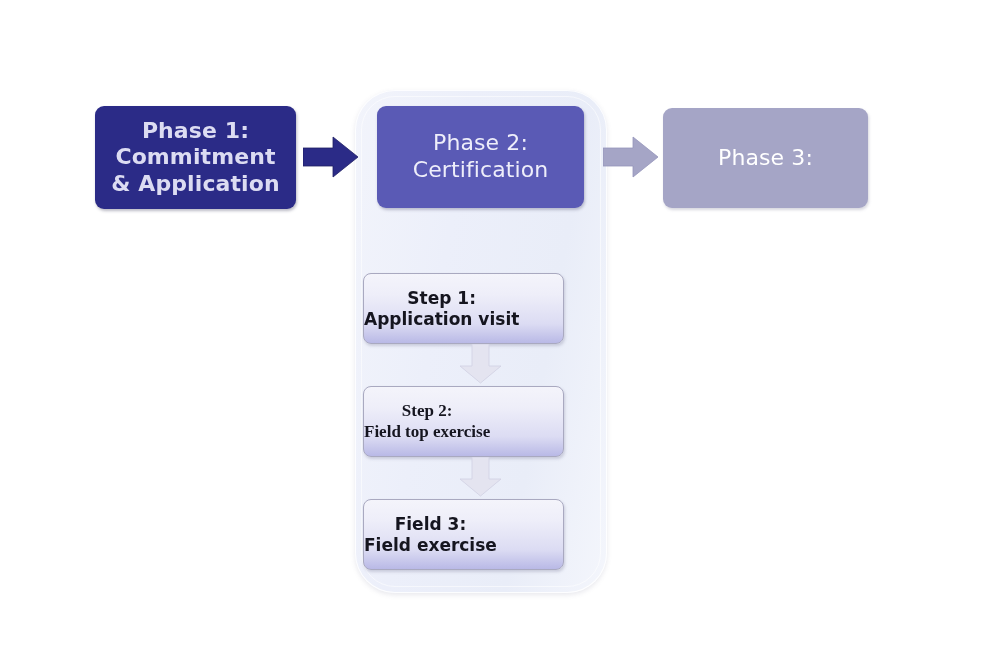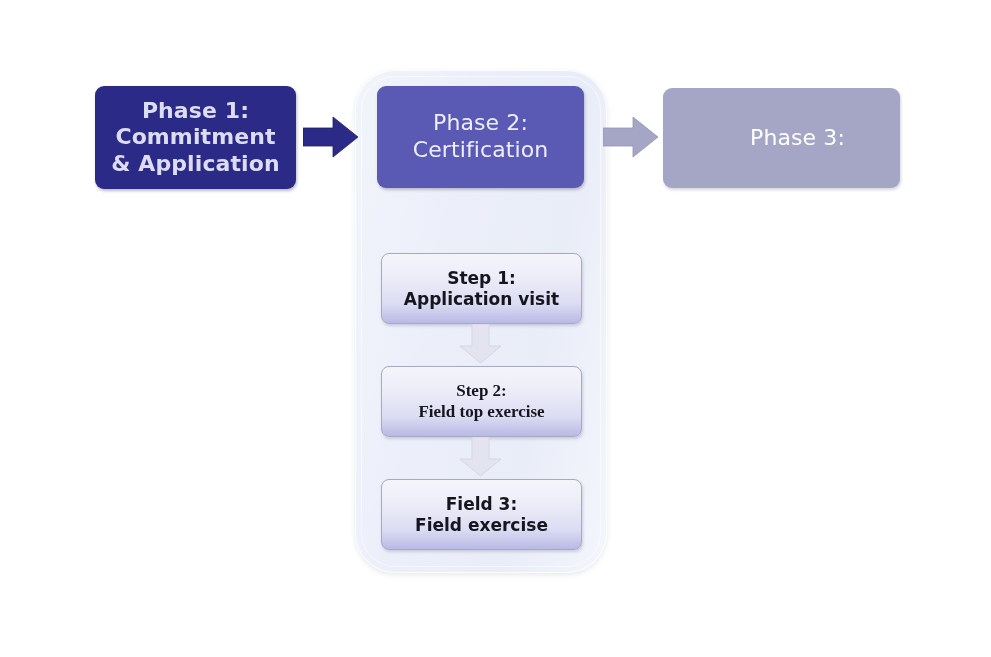--- a/index.html
+++ b/index.html
@@ -12,20 +12,21 @@
     height: 657px;
     position: relative;
     overflow: hidden;
     font-family: "DejaVu Sans", "Liberation Sans", sans-serif;
   }
 
   #canvas {
     position: absolute;
     inset: 0;
     background: #ffffff;
+    margin-top: 20px;
   }
 
   
   .phase2-container {
     position: absolute;
     left: 355px;
     top: 70px;
     width: 252px;
     height: 503px;
     border-radius: 40px;
@@ -85,48 +86,46 @@
   #phase3-box {
     left: 663px;
     top: 88px;
     width: 205px;
     height: 100px;
     background: #a5a5c6;
     color: #ffffff;
     font-size: 22px;
     font-weight: 500;
     box-shadow: 1px 2px 3px rgba(110,110,140,0.28);
-    padding-left: 32px;
   }
 
   
   .h-arrow {
     position: absolute;
     width: 56px;
     height: 48px;
   }
   #arrow-p1-p2 { left: 303px; top: 113px; }
   #arrow-p2-p3 { left: 603px; top: 113px; }
 
   
   .step-box {
     position: absolute;
-    left: 381px;
+    left: 363px;
     width: 199px;
     height: 69px;
     border-radius: 8px;
     border: 1px solid #a9a9c0;
     background: linear-gradient(to bottom, #f4f4fb 0%, #eeeef9 30%, #dcdcf3 72%, #b9b9e6 100%);
     color: #15151f;
     font-size: 17px;
     font-weight: 700;
     line-height: 1.22;
     display: flex;
     align-items: center;
-    justify-content: center;
     text-align: center;
     box-shadow: 1px 2px 3px rgba(120,120,150,0.30);
   }
   #step1-box { top: 253px; }
   #step2-box { top: 366px; font-family: Liberation Serif, serif; }
   #step3-box { top: 479px; }
 
   
   .v-arrow {
     position: absolute;

